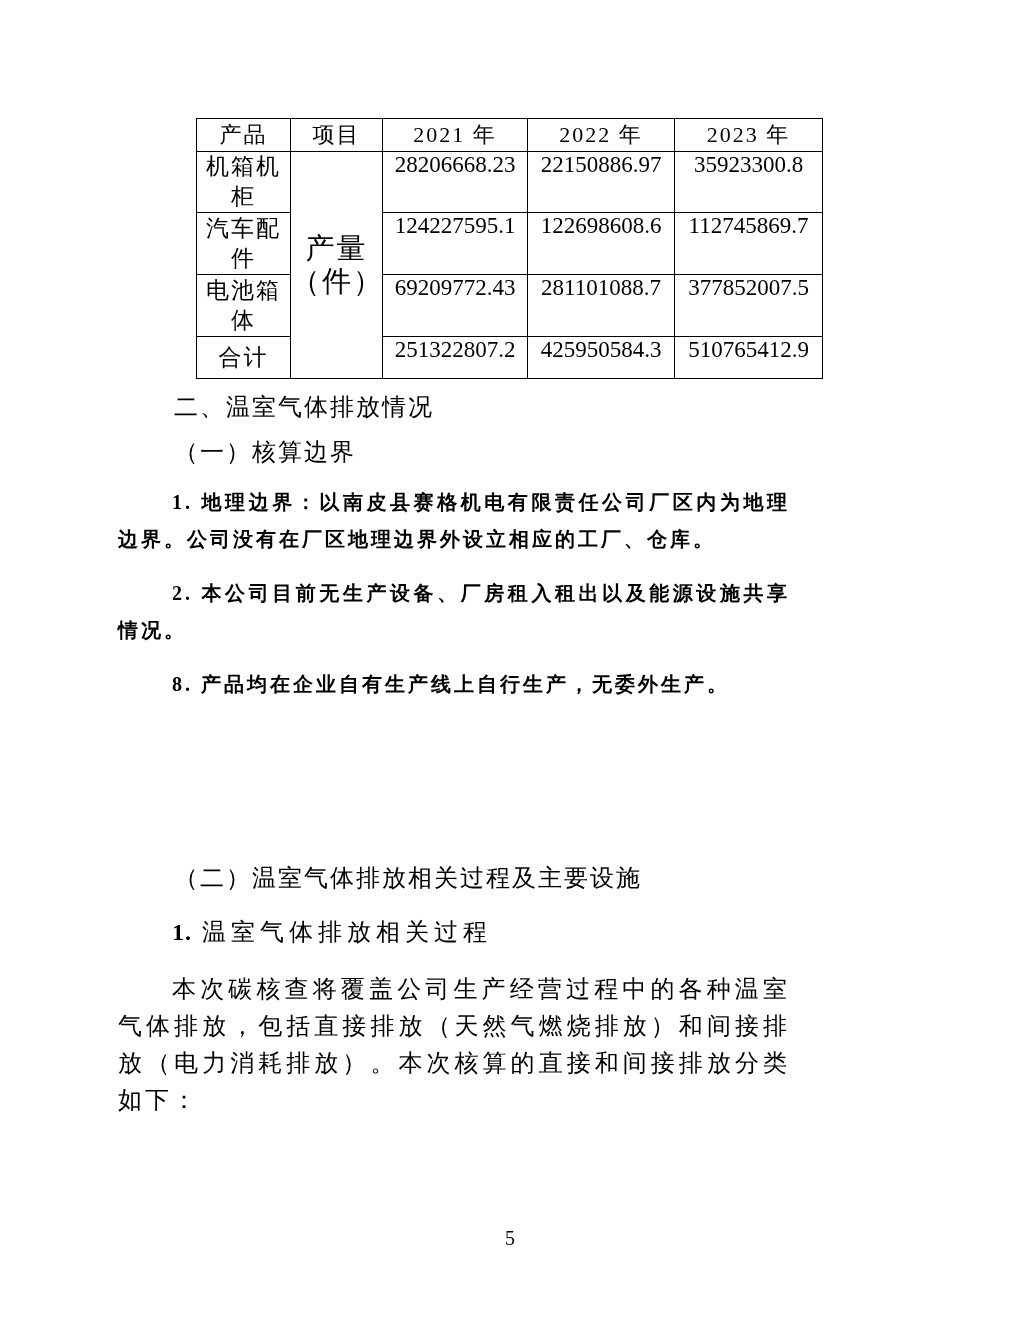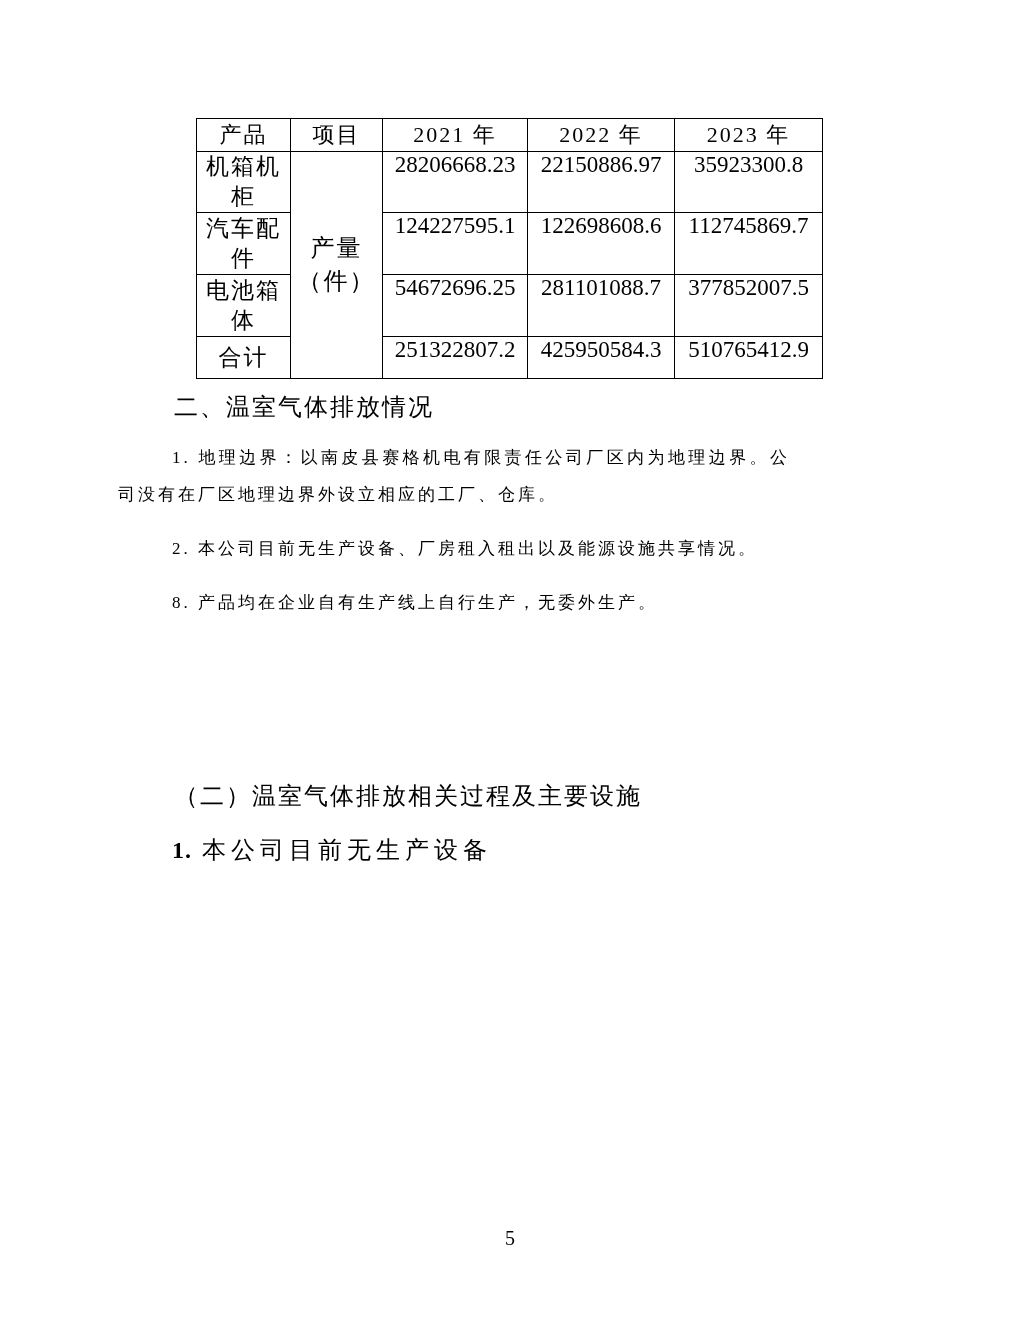--- a/index.html
+++ b/index.html
@@ -45,21 +45,21 @@
     vertical-align: middle;
     letter-spacing: 2px;
   }
   td.label {
     font-size: 23px;
     letter-spacing: 2px;
     line-height: 30px;
     vertical-align: middle;
   }
   td.unit {
-    font-size: 24px;
+    font-size: 29px;
     letter-spacing: 2px;
     line-height: 33px;
     vertical-align: middle;
     margin-left: 36px;
   }
   td.unit span { display: block; }
   td.value {
     font-size: 23px;
     vertical-align: top;
     padding-top: 7px;
@@ -83,26 +83,27 @@
     margin: 22px 0 0 0;
     font-size: 24px;
     line-height: 37px;
     letter-spacing: 3px;
     text-indent: 54px;
     text-align: justify;
     text-align-last: left;
   }
   .item {
     margin: 17px 0 0 0;
-    font-size: 17px;
+    font-size: 20px;
     line-height: 37px;
     letter-spacing: 3px;
     text-indent: 54px;
     text-align: justify;
     text-align-last: left;
+    font-weight: bold;
   }
   .bigGap { height: 148px; }
   .h-proc {
     margin: 24px 0 0 0;
     padding-left: 54px;
     font-size: 24px;
     line-height: 30px;
   }
   .h-proc .num {
     font-weight: bold;
@@ -157,40 +158,42 @@
           <td class="value">35923300.8</td>
         </tr>
         <tr class="r2">
           <td class="label">汽车配件</td>
           <td class="value">124227595.1</td>
           <td class="value">122698608.6</td>
           <td class="value">112745869.7</td>
         </tr>
         <tr class="r3">
           <td class="label">电池箱体</td>
-          <td class="value">54672696.25</td>
+          <td class="value">69209772.43</td>
           <td class="value">281101088.7</td>
           <td class="value">377852007.5</td>
         </tr>
         <tr class="r4">
           <td class="label">合计</td>
           <td class="value">251322807.2</td>
           <td class="value">425950584.3</td>
           <td class="value">510765412.9</td>
         </tr>
       </tbody>
     </table>
 
     <p class="h-sec">二、温室气体排放情况</p>
+    <p class="h-sub">（一）核算边界</p>
     <p class="item">1. 地理边界：以南皮县赛格机电有限责任公司厂区内为地理边界。公司没有在厂区地理边界外设立相应的工厂、仓库。</p>
     <p class="item">2. 本公司目前无生产设备、厂房租入租出以及能源设施共享情况。</p>
     <p class="item">8. 产品均在企业自有生产线上自行生产，无委外生产。</p>
 
     <div class="bigGap"></div>
 
     <p class="h-sub" style="margin-top:12px">（二）温室气体排放相关过程及主要设施</p>
     <p class="h-proc">
-      <span class="num">1.</span><span class="txt">本公司目前无生产设备</span>
+      <span class="num">1.</span><span class="txt">温室气体排放相关过程</span>
     </p>
+    <p class="para para2">本次碳核查将覆盖公司生产经营过程中的各种温室气体排放，包括直接排放（天然气燃烧排放）和间接排放（电力消耗排放）。本次核算的直接和间接排放分类如下：</p>
   </div>
 
   <div class="pagenum">5</div>
 </div>
 
 </body></html>

